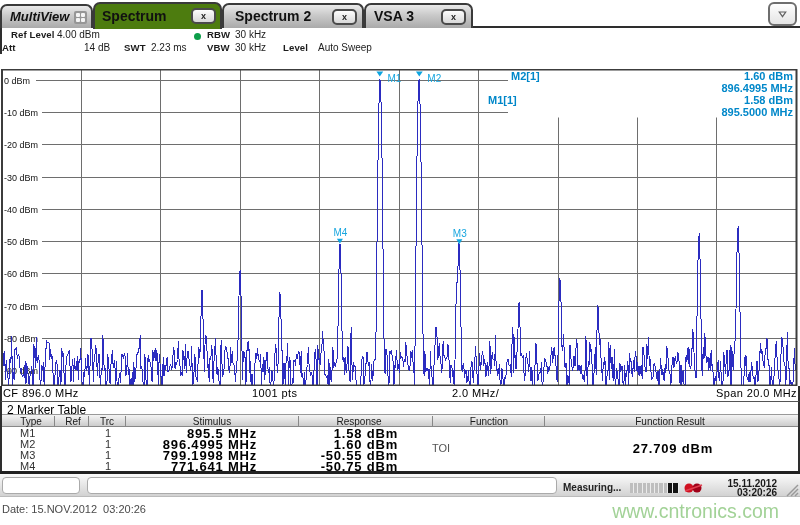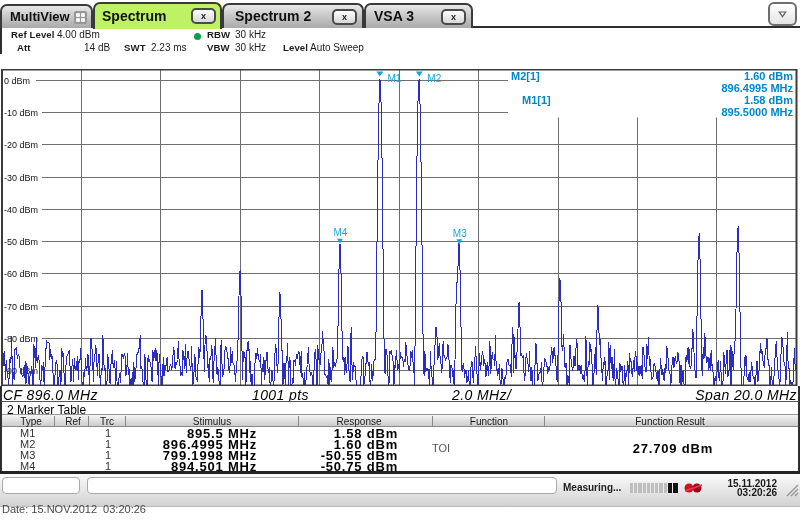--- a/index.html
+++ b/index.html
@@ -10,62 +10,62 @@
 .tab { position:absolute; border:2px solid #3a3a3a; border-bottom:none; border-radius:7px 7px 0 0;
   background:linear-gradient(#e9e9e9,#c9c9c9 45%,#aaa); font-weight:bold; font-size:14px; color:#111; }
 .tabx { position:absolute; width:25px; height:16px; border:2px solid #4a4a4a; border-radius:5px;
   background:linear-gradient(#fdfdfd,#d8d8d8); font-weight:bold; font-size:9px; color:#222; text-align:center; line-height:12px; }
 
 .s { position:absolute; font-size:10px; color:#1c1c1c; white-space:nowrap; }
 .s.b { font-size:9.6px; letter-spacing:0.1px; }
 
 .mr { position:absolute; font-size:11px; font-weight:bold; color:#0087c9; white-space:nowrap; }
 
-.f { position:absolute; font-size:14px; color:#000; white-space:nowrap; letter-spacing:0.4px;font-style:italic; }
+.f { position:absolute; font-size:11px; color:#000; white-space:nowrap; letter-spacing:0.4px; }
 .th { position:absolute; font-size:10px; color:#1a1a1a; white-space:nowrap; transform:translateX(-50%); top:1px; }
 .tv { position:absolute; font-size:13px; font-weight:bold; color:#000; white-space:nowrap; letter-spacing:0.8px; }
 .tn { position:absolute; font-size:11px; color:#333; white-space:nowrap; }
 </style></head>
 <body>
 <div id="scr">
 
   <div class="abs" style="left:0;top:26px;width:800px;height:2px;background:#2e2e2e;"></div>
-  <div class="tab" style="left:0;top:4px;width:93px;height:24px;padding:3px 0 0 8px;font-size:13px;">MultiView
+  <div class="tab" style="left:0;top:4px;width:93px;height:24px;padding:3px 0 0 8px;font-size:13px;font-style:italic;">MultiView
      <span style="position:absolute;right:4px;top:5px;width:13px;height:13px;background:#969696;border-radius:2px;">
        <span style="position:absolute;left:2px;top:2px;width:4px;height:4px;background:#f4f4f4;border-radius:1px;"></span>
        <span style="position:absolute;right:2px;top:2px;width:4px;height:4px;background:#f4f4f4;border-radius:1px;"></span>
        <span style="position:absolute;left:2px;bottom:2px;width:4px;height:4px;background:#f4f4f4;border-radius:1px;"></span>
        <span style="position:absolute;right:2px;bottom:2px;width:4px;height:4px;background:#f4f4f4;border-radius:1px;"></span>
      </span>
   </div>
   <div class="tab" style="left:222px;top:3px;width:142px;height:25px;padding:3px 0 0 11px;">Spectrum 2
      <span class="tabx" style="right:5px;top:4px;">x</span></div>
   <div class="tab" style="left:364px;top:3px;width:109px;height:25px;padding:3px 0 0 8px;">VSA 3
      <span class="tabx" style="right:5px;top:4px;">x</span></div>
-  <div class="tab" style="left:93px;top:2px;width:129px;height:27px;background:#bef264;font-size:14px;padding:4px 0 0 7px;z-index:3;">Spectrum
+  <div class="tab" style="left:93px;top:2px;width:129px;height:27px;background:#4d7c0f;font-size:14px;padding:4px 0 0 7px;z-index:3;">Spectrum
      <span class="tabx" style="right:4px;top:4px;">x</span></div>
   <div class="abs" style="left:768px;top:2px;width:29px;height:24px;border:2px solid #6e6e6e;border-radius:6px;
      background:linear-gradient(#fefefe,#e4e4e4);"><svg width="25" height="20" viewBox="0 0 25 20">
         <polygon points="9.3,8 15.7,8 12.5,12.6" fill="none" stroke="#606060" stroke-width="1.2"></polygon>
       </svg></div>
 
   <div class="abs" style="left:0;top:28px;width:800px;height:26px;background:#fff;border-left:2px solid #2e2e2e;"></div>
   <div class="s b" style="left:11px;top:29px;">Ref Level</div>
   <div class="s" style="left:57px;top:29px;">4.00 dBm</div>
   <div class="abs" style="left:194px;top:32.5px;width:7px;height:7px;border-radius:50%;background:#0d9e4a;"></div>
   <div class="s b" style="left:207px;top:29px;">RBW</div>
   <div class="s" style="left:235px;top:29px;">30 kHz</div>
-  <div class="s b" style="left:17px;top:42px;">Att</div>
+  <div class="s b" style="left:2px;top:42px;">Att</div>
   <div class="s" style="left:84px;top:42px;">14 dB</div>
   <div class="s b" style="left:124px;top:42px;">SWT</div>
   <div class="s" style="left:151px;top:42px;">2.23 ms</div>
   <div class="s b" style="left:207px;top:42px;">VBW</div>
   <div class="s" style="left:235px;top:42px;">30 kHz</div>
   <div class="s b" style="left:283px;top:42px;">Level</div>
-  <div class="s" style="left:310px;top:42px;">Auto Sweep</div>
+  <div class="s" style="left:318px;top:42px;">Auto Sweep</div>
 
 
   <svg class="abs" style="left:0;top:69px;" width="800" height="317" viewBox="0 69 800 317">
     <rect x="0" y="69" width="800" height="317" fill="#fff"></rect>
     <g stroke="#6e6e6e" stroke-width="1">
         <line x1="2" y1="80.5" x2="797" y2="80.5"></line>
         <line x1="2" y1="112.5" x2="797" y2="112.5"></line>
         <line x1="2" y1="144.5" x2="797" y2="144.5"></line>
         <line x1="2" y1="177.5" x2="797" y2="177.5"></line>
         <line x1="2" y1="209.5" x2="797" y2="209.5"></line>
@@ -124,21 +124,21 @@
       <text x="387.5" y="81.5">M1</text>
       <text x="427.3" y="81.5">M2</text>
       <text x="333.5" y="236.2">M4</text>
       <text x="452.8" y="236.8">M3</text>
     </g>
   </svg>
 
   <div class="mr" style="left:511px;top:70px;">M2[1]</div>
   <div class="mr" style="right:7px;top:70px;">1.60 dBm</div>
   <div class="mr" style="right:7px;top:82px;">896.4995 MHz</div>
-  <div class="mr" style="left:522px;top:94px;">M1[1]</div>
+  <div class="mr" style="left:488px;top:94px;">M1[1]</div>
   <div class="mr" style="right:7px;top:94px;">1.58 dBm</div>
   <div class="mr" style="right:7px;top:106px;">895.5000 MHz</div>
 
   <div class="abs" style="left:0;top:386px;width:800px;height:15px;background:#fff;border-left:2px solid #2e2e2e;border-right:2px solid #2e2e2e;"></div>
   <div class="f" style="left:3px;top:387px;">CF 896.0 MHz</div>
   <div class="f" style="left:252px;top:387px;">1001 pts</div>
   <div class="f" style="left:452px;top:387px;">2.0 MHz/</div>
   <div class="f" style="right:3px;top:387px;">Span 20.0 MHz</div>
 
   <div class="abs" style="left:0;top:401px;width:800px;height:89px;background:#fff;border-top:1px solid #555;
@@ -168,28 +168,28 @@
     <div class="tn" style="left:18px;top:36px;">M2</div>
       <div class="tn" style="left:103px;top:36px;">1</div>
     <div class="tv" style="right:541px;top:35px;">896.4995 MHz</div>
       <div class="tv" style="right:400px;top:35px;">1.60 dBm</div>
     <div class="tn" style="left:18px;top:47px;">M3</div>
       <div class="tn" style="left:103px;top:47px;">1</div>
     <div class="tv" style="right:541px;top:46px;">799.1998 MHz</div>
       <div class="tv" style="right:400px;top:46px;">-50.55 dBm</div>
     <div class="tn" style="left:18px;top:58px;">M4</div>
       <div class="tn" style="left:103px;top:58px;">1</div>
-    <div class="tv" style="right:541px;top:57px;">894.501 MHz</div>
+    <div class="tv" style="right:541px;top:57px;">771.641 MHz</div>
       <div class="tv" style="right:400px;top:57px;">-50.75 dBm</div>
     <div class="tn" style="left:430px;top:40px;color:#555;">TOI</div>
     <div class="tv" style="right:85px;top:39px;">27.709 dBm</div>
   </div>
   <div class="abs" style="left:0;top:471px;width:800px;height:3px;background:#222;"></div>
 
-  <div class="abs" style="left:0;top:474px;width:800px;height:33px;background:linear-gradient(#fbfbfb,#d2d2d2);border-bottom:1px solid #bbb;">
+  <div class="abs" style="left:0;top:474px;width:800px;height:23px;background:linear-gradient(#fbfbfb,#d2d2d2);border-bottom:1px solid #bbb;">
     <span class="abs" style="left:2px;top:3px;width:78px;height:17px;background:#fff;border:1px solid #aaa;border-radius:4px;"></span>
     <span class="abs" style="left:87px;top:3px;width:470px;height:17px;background:#fff;border:1px solid #aaa;border-radius:4px;"></span>
     <span class="abs b" style="left:563px;top:8px;font-size:10px;color:#222;">Measuring...</span>
     <span class="abs" style="left:630px;top:9px;width:38px;height:10px;background:repeating-linear-gradient(90deg,#bebebe 0,#bebebe 3.2px,#ececec 3.2px,#ececec 4.2px);"></span>
     <span class="abs" style="left:668px;top:9px;width:11px;height:10px;background:repeating-linear-gradient(90deg,#141414 0,#141414 4.5px,#ececec 4.5px,#ececec 5.5px);"></span>
     <svg class="abs" style="left:684px;top:8px;" width="20" height="12" viewBox="0 0 20 12">
       <circle cx="5" cy="6" r="4.5" fill="#d01020"></circle>
         <circle cx="13" cy="6" r="4.5" fill="#a00018"></circle>
       <line x1="1" y1="9" x2="18" y2="3" stroke="#e04050" stroke-width="1.6"></line>
     </svg>
@@ -197,13 +197,14 @@
     <svg class="abs" style="right:1px;top:8px;" width="15" height="15" viewBox="0 0 15 15">
       <g stroke="#999" stroke-width="1.4">
           <line x1="3" y1="14" x2="14" y2="3"></line>
           <line x1="7" y1="14" x2="14" y2="7"></line>
           <line x1="11" y1="14" x2="14" y2="11"></line>
         </g>
     </svg>
   </div>
 
   <div class="abs" style="left:2px;top:503px;font-size:11px;color:#4a4a4a;">Date: 15.NOV.2012&nbsp; 03:20:26</div>
+  <div class="abs" style="right:21px;top:500px;font-size:19.5px;color:#a2d297;">www.cntronics.com</div>
 </div>
 
 </body></html>

